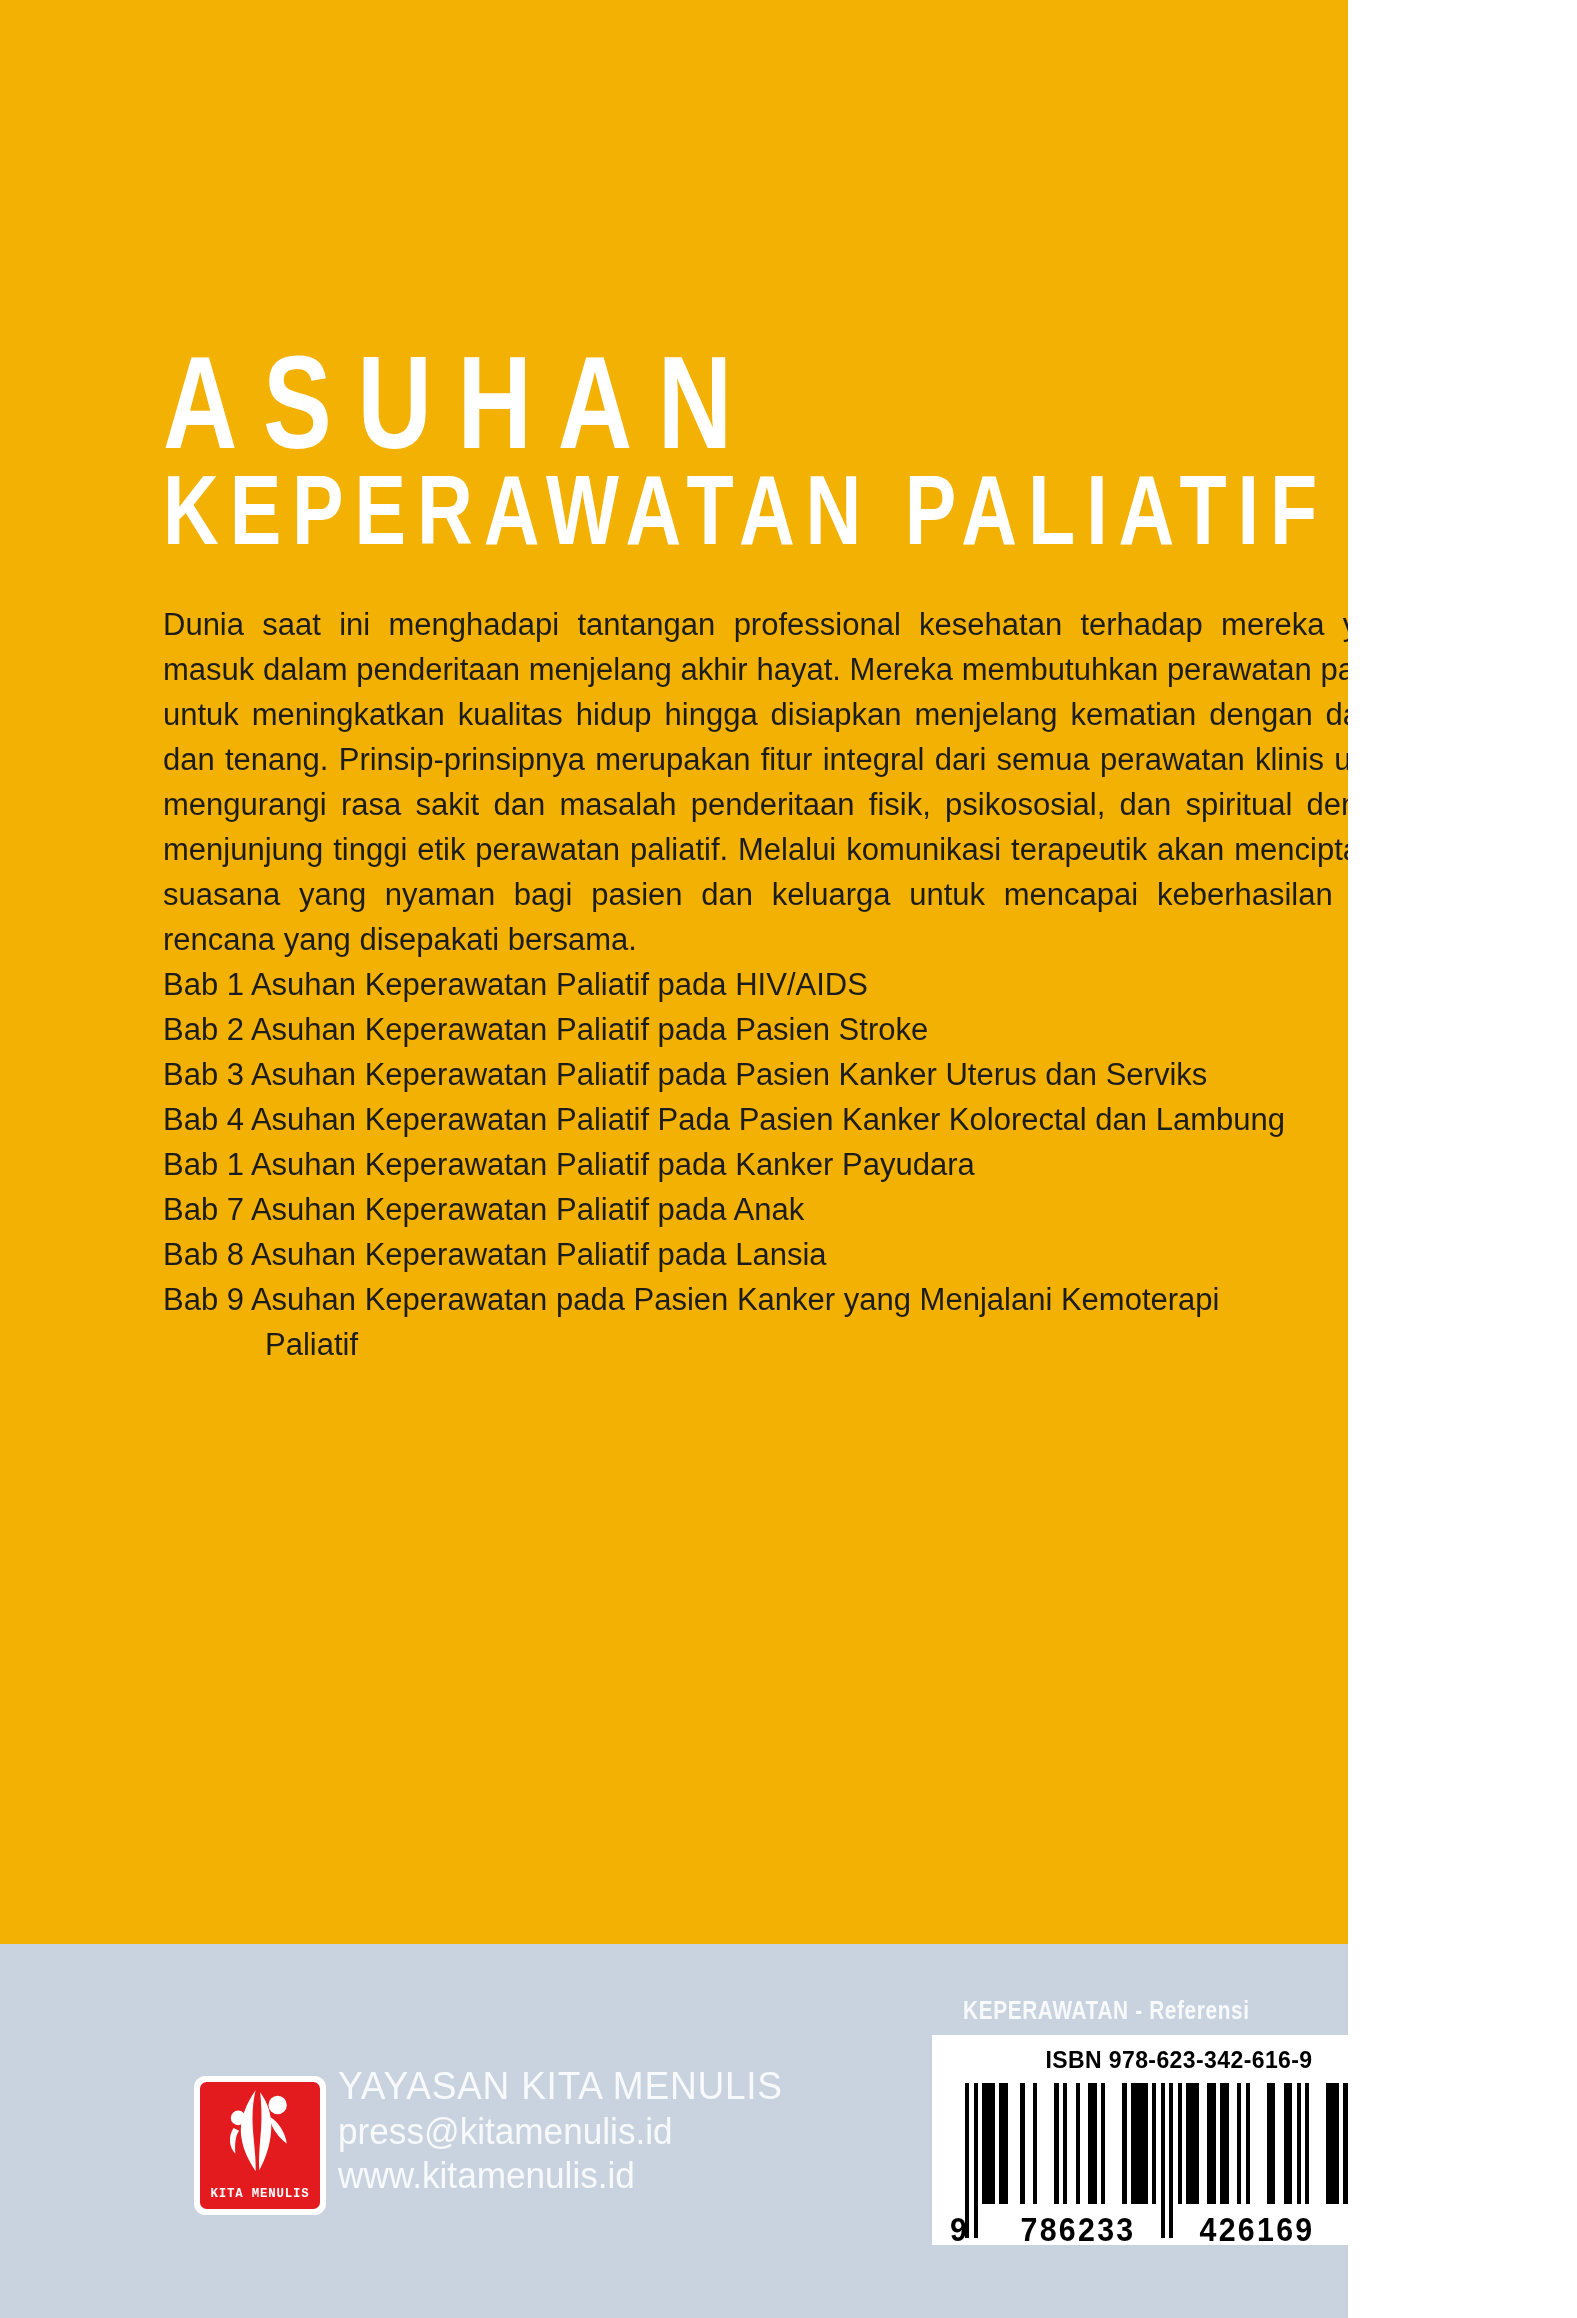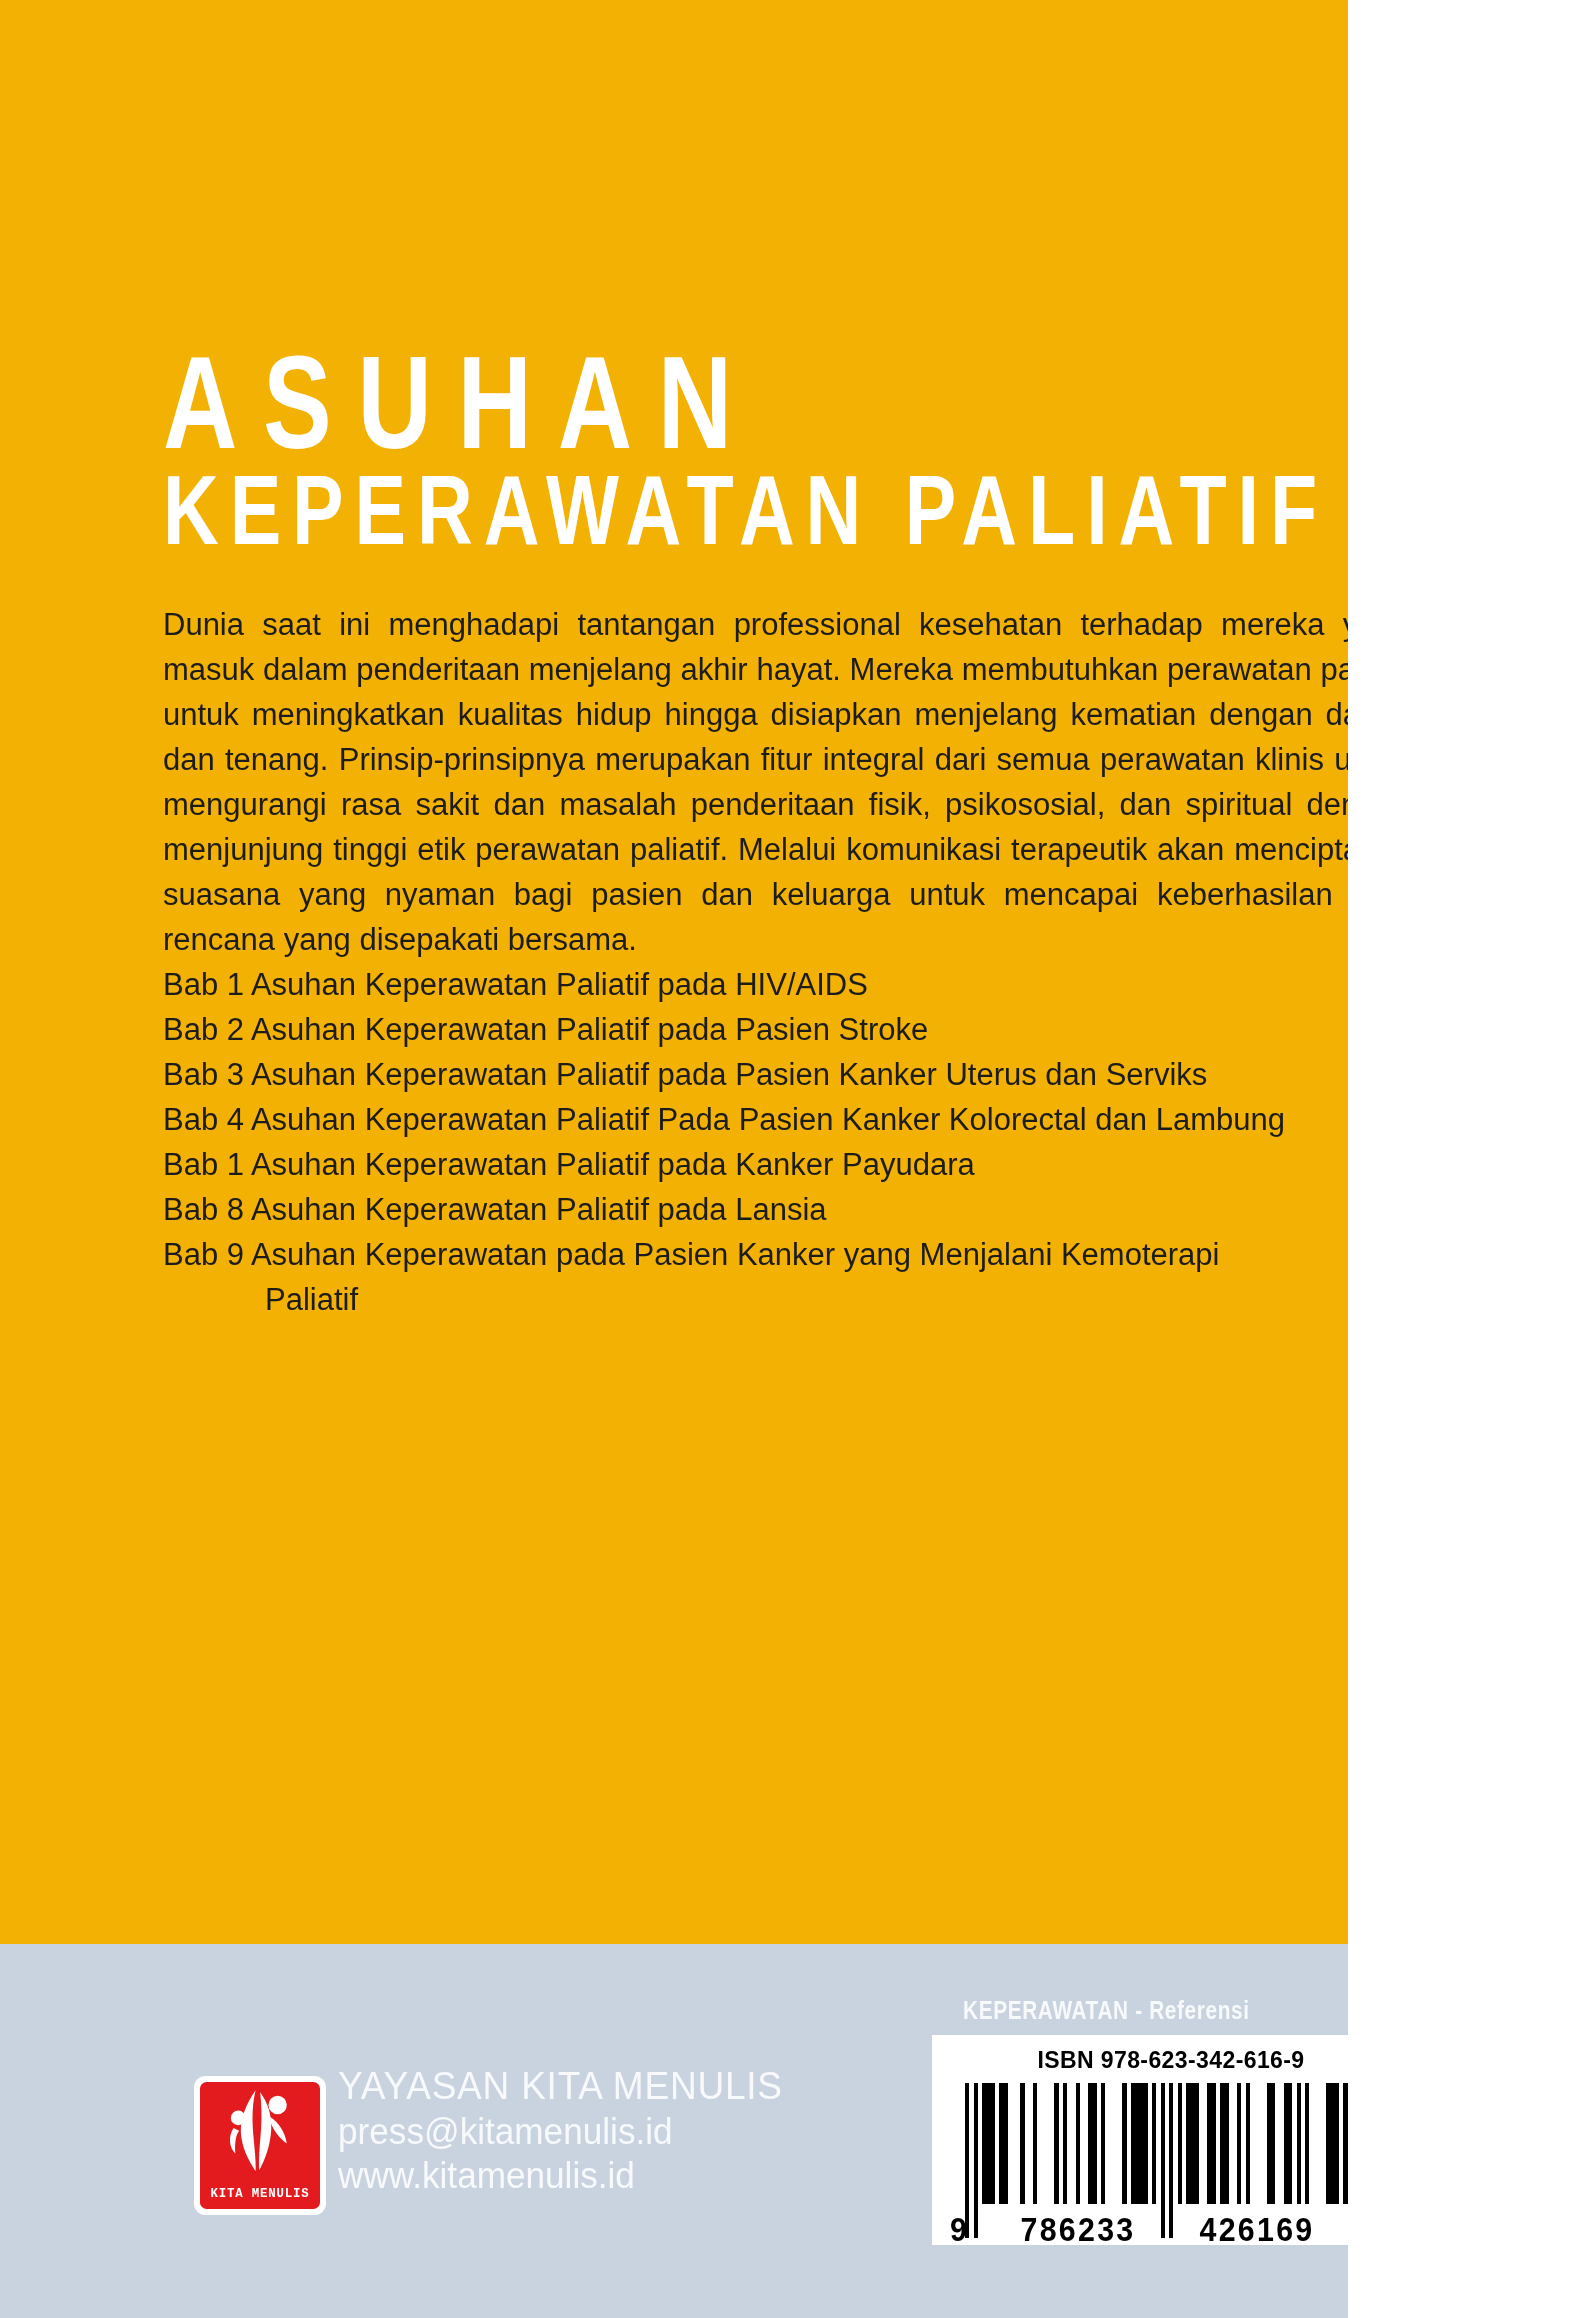--- a/index.html
+++ b/index.html
@@ -62,21 +62,21 @@
   .category{
     position:absolute; left:963px; top:51px; font-size:26px; font-weight:bold;
     color:var(--footer-ink); letter-spacing:0.8px; white-space:nowrap;
     transform:scaleX(0.8); transform-origin:left top;
   }
   .barcode-box{
     position:absolute; left:932px; top:91px; width:470px; height:210px;
     background:var(--bc-bg);
   }
   .isbn-label{
-    position:absolute; top:11.5px; left:4px; width:100%; text-align:center;
+    position:absolute; top:11.5px; left:12px; width:100%; text-align:center;
     font-size:23px; font-weight:bold; letter-spacing:0.4px; color:var(--bc-ink);
   }
   .bars{position:absolute; left:33px; top:48px; width:404px; height:155px;}
   .bar{position:absolute; top:0; height:78%; background:var(--bc-ink);}
   .bar.guard{height:100%;}
   .bc-digit{
     position:absolute; top:176px; font-size:33px; font-weight:bold;
     color:var(--bc-ink); transform:scaleX(0.92); transform-origin:center top;
   }
   .bc-prefix{left:0; width:35px; text-align:right; transform-origin:right top;}
@@ -92,20 +92,21 @@
   <h1 class="title2">KEPERAWATAN PALIATIF</h1>
 
   <div class="body-text">
     <p>Dunia saat ini menghadapi tantangan professional kesehatan terhadap mereka yang masuk dalam penderitaan menjelang akhir hayat. Mereka membutuhkan perawatan paliatif untuk meningkatkan kualitas hidup hingga disiapkan menjelang kematian dengan damai dan tenang. Prinsip-prinsipnya merupakan fitur integral dari semua perawatan klinis untuk mengurangi rasa sakit dan masalah penderitaan fisik, psikososial, dan spiritual dengan menjunjung tinggi etik perawatan paliatif. Melalui komunikasi terapeutik akan menciptakan suasana yang nyaman bagi pasien dan keluarga untuk mencapai keberhasilan atas rencana yang disepakati bersama.</p>
     <ul class="chapters">
       <li>Bab 1 Asuhan Keperawatan Paliatif pada HIV/AIDS</li>
       <li>Bab 2 Asuhan Keperawatan Paliatif pada Pasien Stroke</li>
       <li>Bab 3 Asuhan Keperawatan Paliatif pada Pasien Kanker Uterus dan Serviks</li>
       <li>Bab 4 Asuhan Keperawatan Paliatif Pada Pasien Kanker Kolorectal dan Lambung</li>
       <li>Bab 1 Asuhan Keperawatan Paliatif pada Kanker Payudara</li>
+      <li>Bab 7 Asuhan Keperawatan Paliatif pada Anak</li>
       <li>Bab 8 Asuhan Keperawatan Paliatif pada Lansia</li>
       <li>Bab 9 Asuhan Keperawatan pada Pasien Kanker yang Menjalani Kemoterapi Paliatif</li>
     </ul>
   </div>
 
   <div class="footer">
 
     <div class="logo">
       <div class="logo-red">
         <svg viewBox="0 0 100 110" aria-hidden="true">

